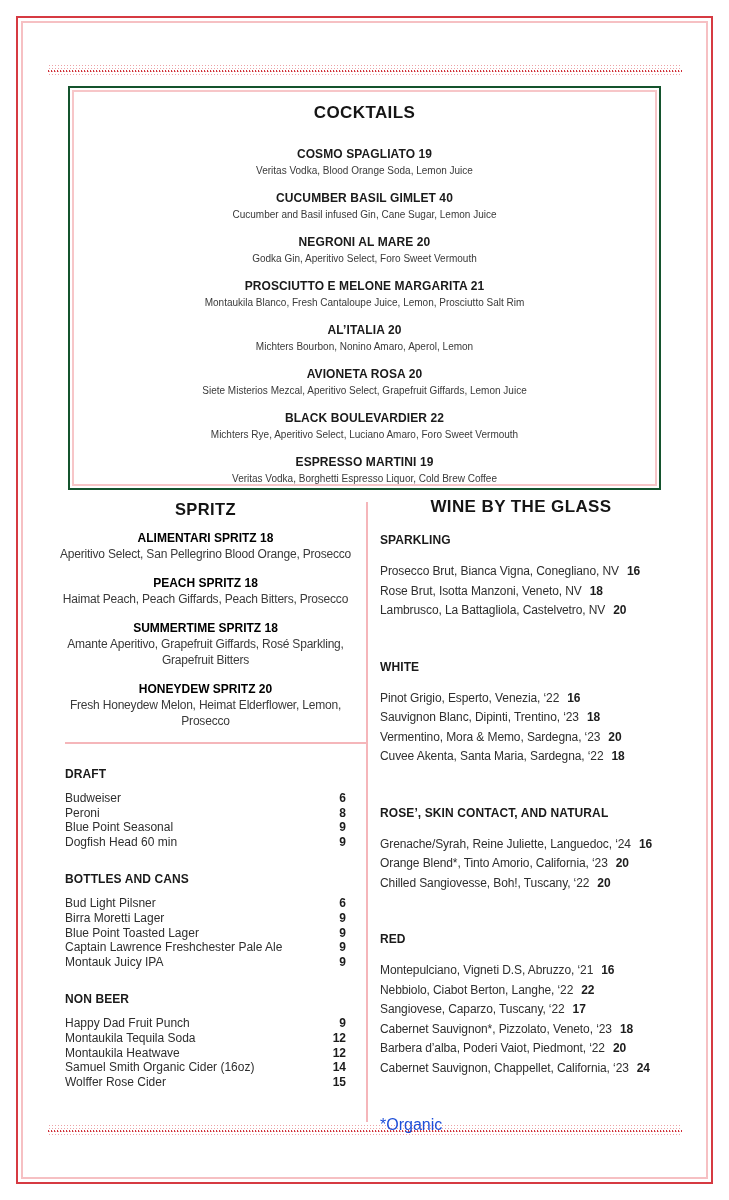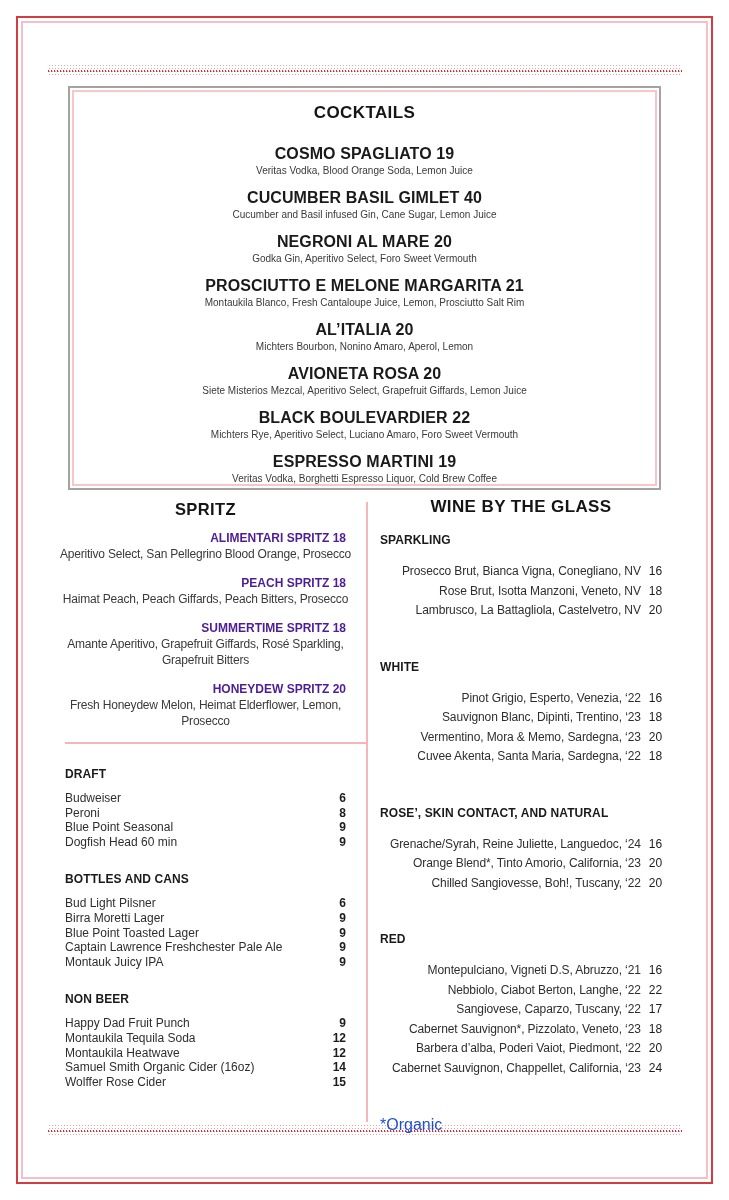--- a/index.html
+++ b/index.html
@@ -18,52 +18,52 @@
       repeating-linear-gradient(90deg,#cf3038 0 1px,rgba(255,255,255,0) 1px 3px),
       radial-gradient(circle,#eda2a6 34%,rgba(255,255,255,0) 46%);
     background-size:100% 2px,3px 3px;
     background-position:0 6px,0 0;
     background-repeat:repeat-x,repeat;
   }
   .band.top{top:64px;}
   .band.bottom{top:1124px;}
 
   
-  .cocktails-box{position:absolute;left:68px;top:86px;width:589px;height:400px;border:2px solid #a3a3a3;text-align:center;}
+  .cocktails-box{position:absolute;left:68px;top:86px;width:589px;height:400px;border:2px solid #14532d;text-align:center;}
   .cocktails-box::before{content:"";position:absolute;inset:2px;border:2px solid #f7c6c8;pointer-events:none;}
   .c-title{font-size:17px;font-weight:bold;letter-spacing:.4px;color:#151515;margin-top:15px;}
   .c-list{margin-top:23px;}
   .c-item{margin-bottom:11px;}
-  .c-name{font-size:16px;font-weight:bold;line-height:16px;color:#1a1a1a;letter-spacing:.1px;}
+  .c-name{font-size:12px;font-weight:bold;line-height:16px;color:#1a1a1a;letter-spacing:.1px;}
   .c-desc{font-size:10px;line-height:17px;color:#3a3a3a;}
 
   
   .col-left{position:absolute;left:65px;top:500px;width:281px;}
   .col-right{position:absolute;left:380px;top:497px;width:282px;}
   .divider-v{position:absolute;left:366px;top:502px;width:2px;height:620px;background:#f5b6ba;}
 
   
   .sec-title{font-size:16.5px;font-weight:bold;text-align:center;letter-spacing:.4px;color:#151515;}
   .s-list{margin-top:11px;}
   .s-item{margin-bottom:13px;text-align:center;}
-  .s-name{font-size:12px;font-weight:bold;line-height:16px;color:#4c1d95;text-align:right;}
+  .s-name{font-size:12px;font-weight:bold;line-height:16px;color:#000000;}
   .s-desc{font-size:12px;line-height:16px;color:#3a3a3a;width:300px;margin-left:-9.5px;letter-spacing:-.2px;}
   .hr-left{border:none;border-top:2px solid #f5b6ba;width:302px;margin:13px 0 9px 0;}
   .b-group{margin-top:23px;}
   .b-head{font-size:12px;font-weight:bold;color:#1a1a1a;margin-bottom:10px;letter-spacing:.1px;}
   .b-row{display:flex;justify-content:space-between;font-size:12px;line-height:14.6px;color:#2e2e2e;white-space:nowrap;}
   .b-price{font-weight:bold;color:#1c1c1c;margin-left:8px;}
 
   
   .w-title{font-size:17px;font-weight:bold;text-align:center;letter-spacing:.4px;color:#151515;}
   .w-group{margin-top:39px;}
   .w-group:first-of-type{margin-top:16px;}
   .w-head{font-size:12px;font-weight:bold;color:#1a1a1a;margin-bottom:15px;letter-spacing:.1px;}
-  .w-row{display:flex;justify-content:flex-end;font-size:12px;line-height:19.5px;color:#2e2e2e;white-space:nowrap;letter-spacing:-.1px;}
-  .w-price{font-weight:normal;color:#1c1c1c;margin-left:8px;}
+  .w-row{display:flex;justify-content:flex-start;font-size:12px;line-height:19.5px;color:#2e2e2e;white-space:nowrap;letter-spacing:-.1px;}
+  .w-price{font-weight:bold;color:#1c1c1c;margin-left:8px;}
   .w-foot{font-size:16px;color:#1d4ed8;margin-top:38px;}
 </style>
 </head>
 <body>
 
 <div class="page">
   <div class="frame-outer"></div>
   <div class="frame-inner"></div>
   <div class="band top"></div>
   <div class="band bottom"></div>

